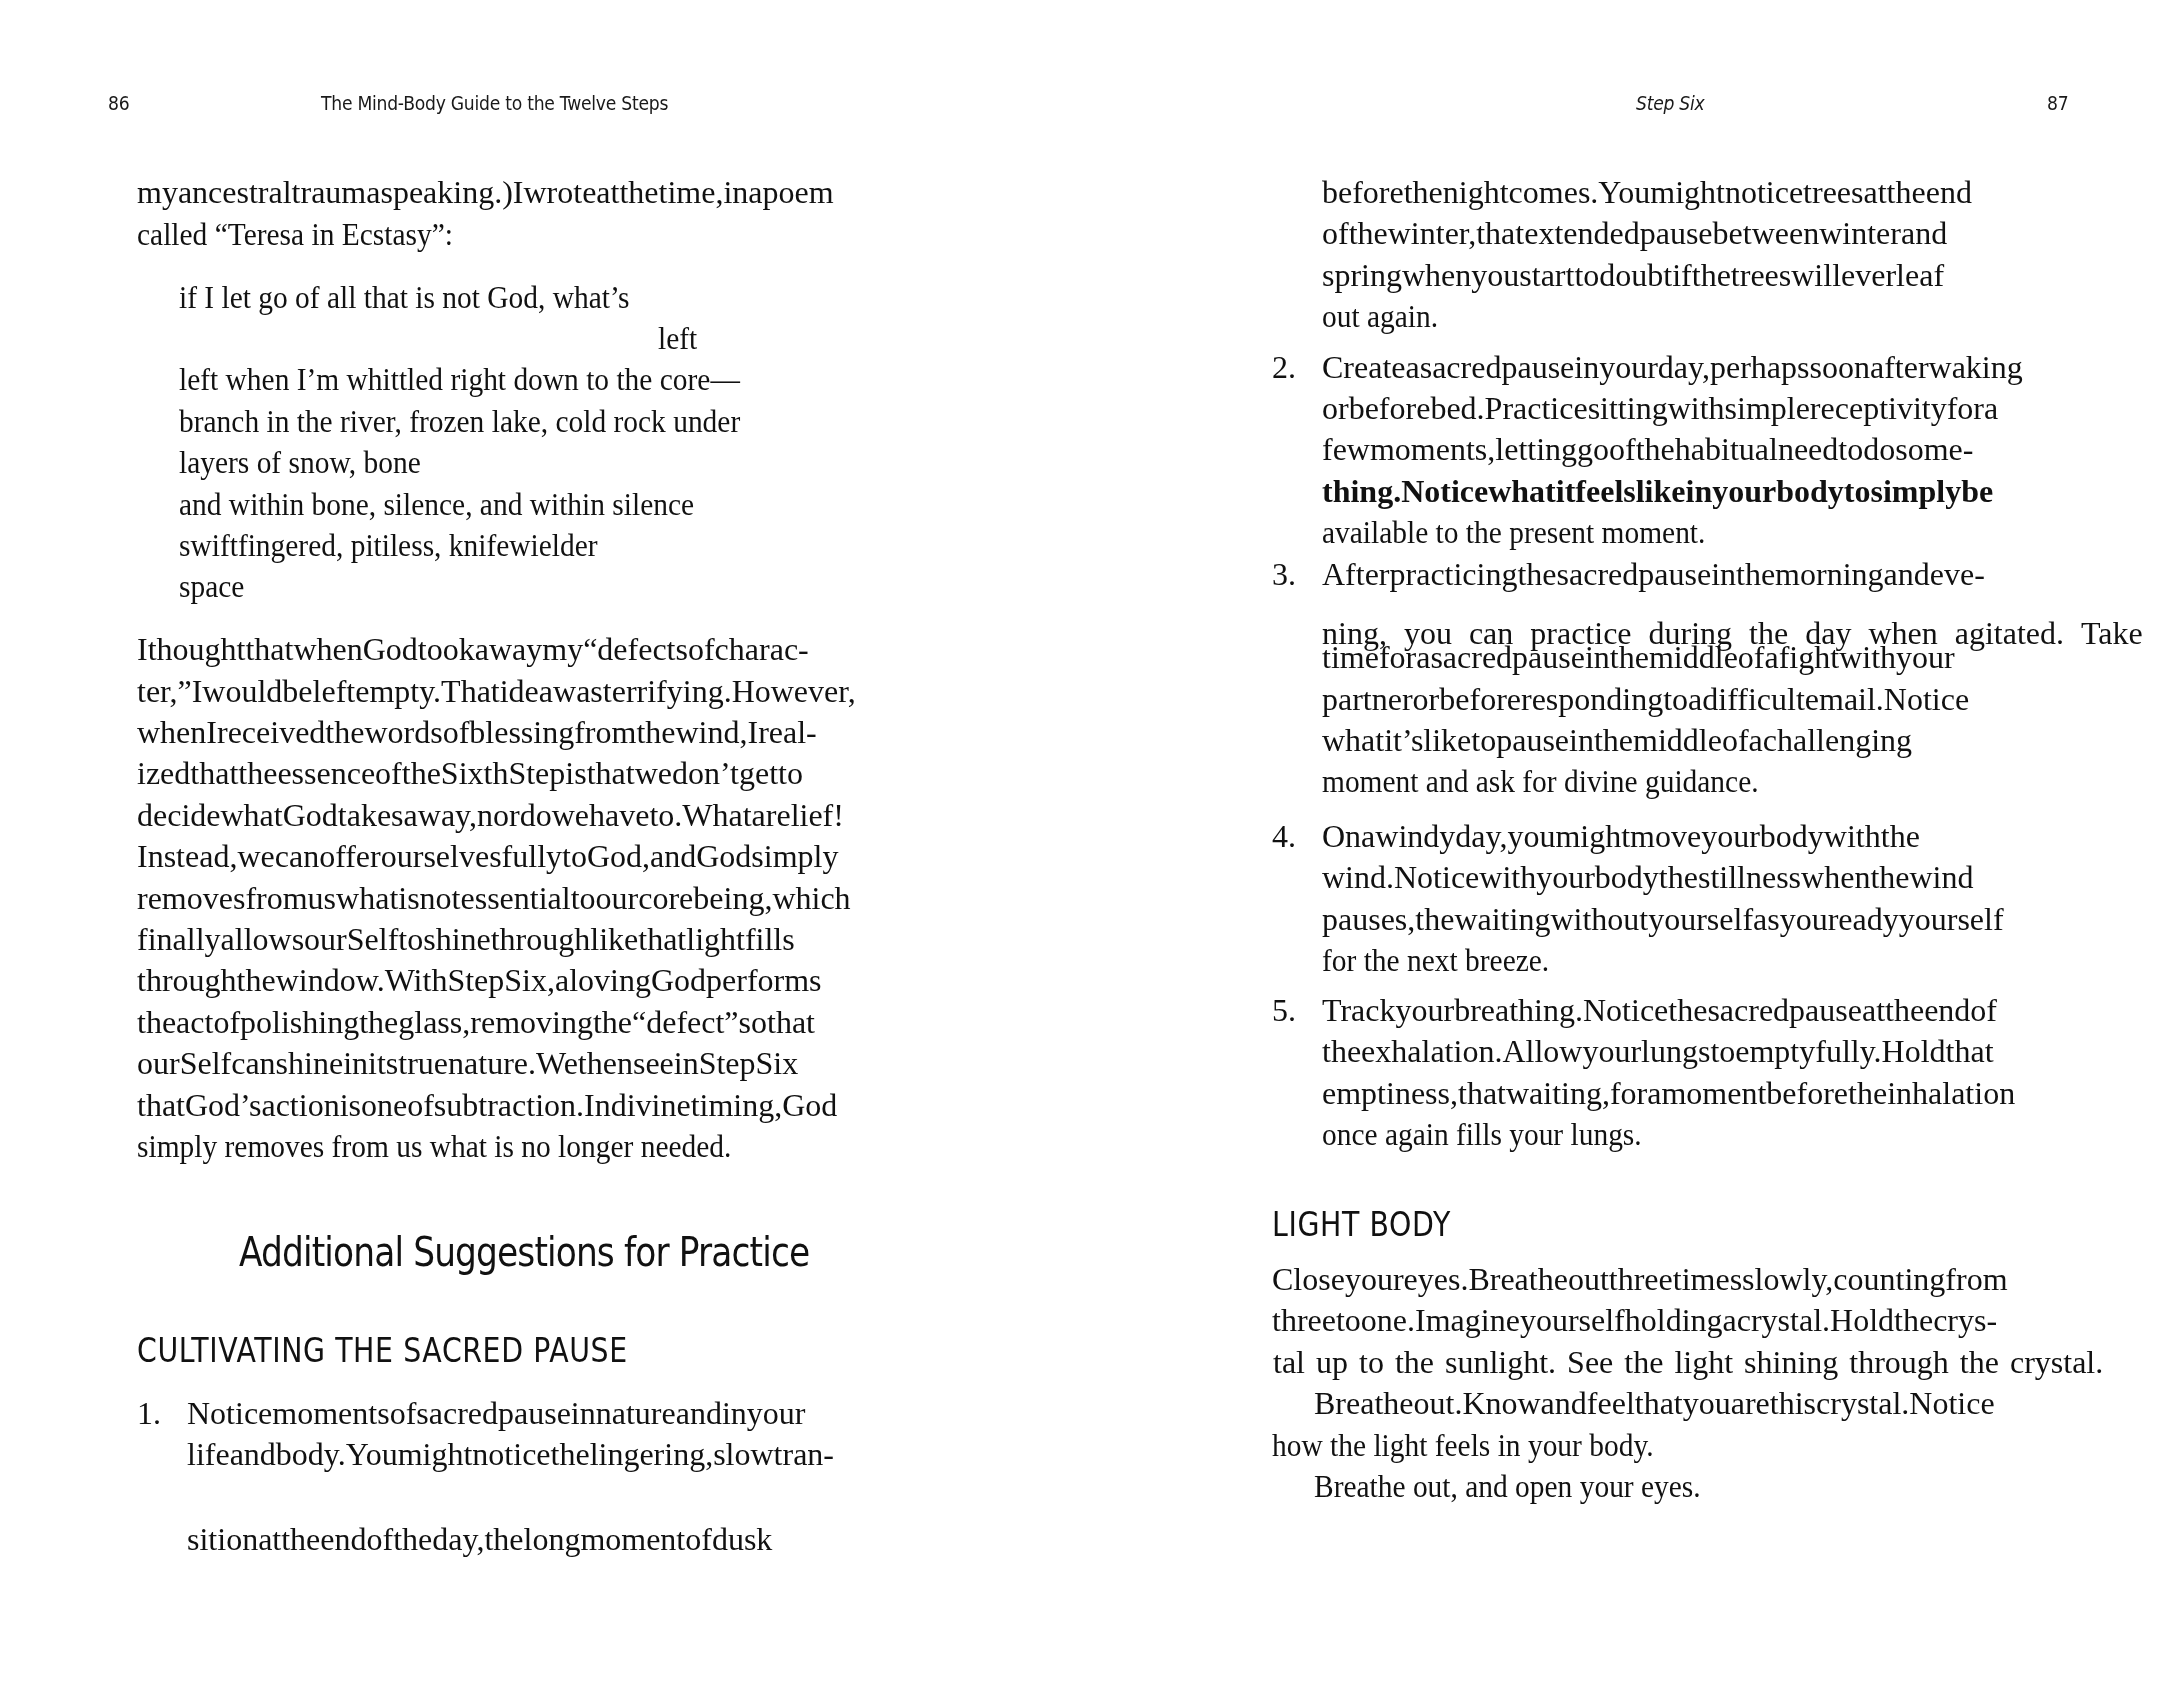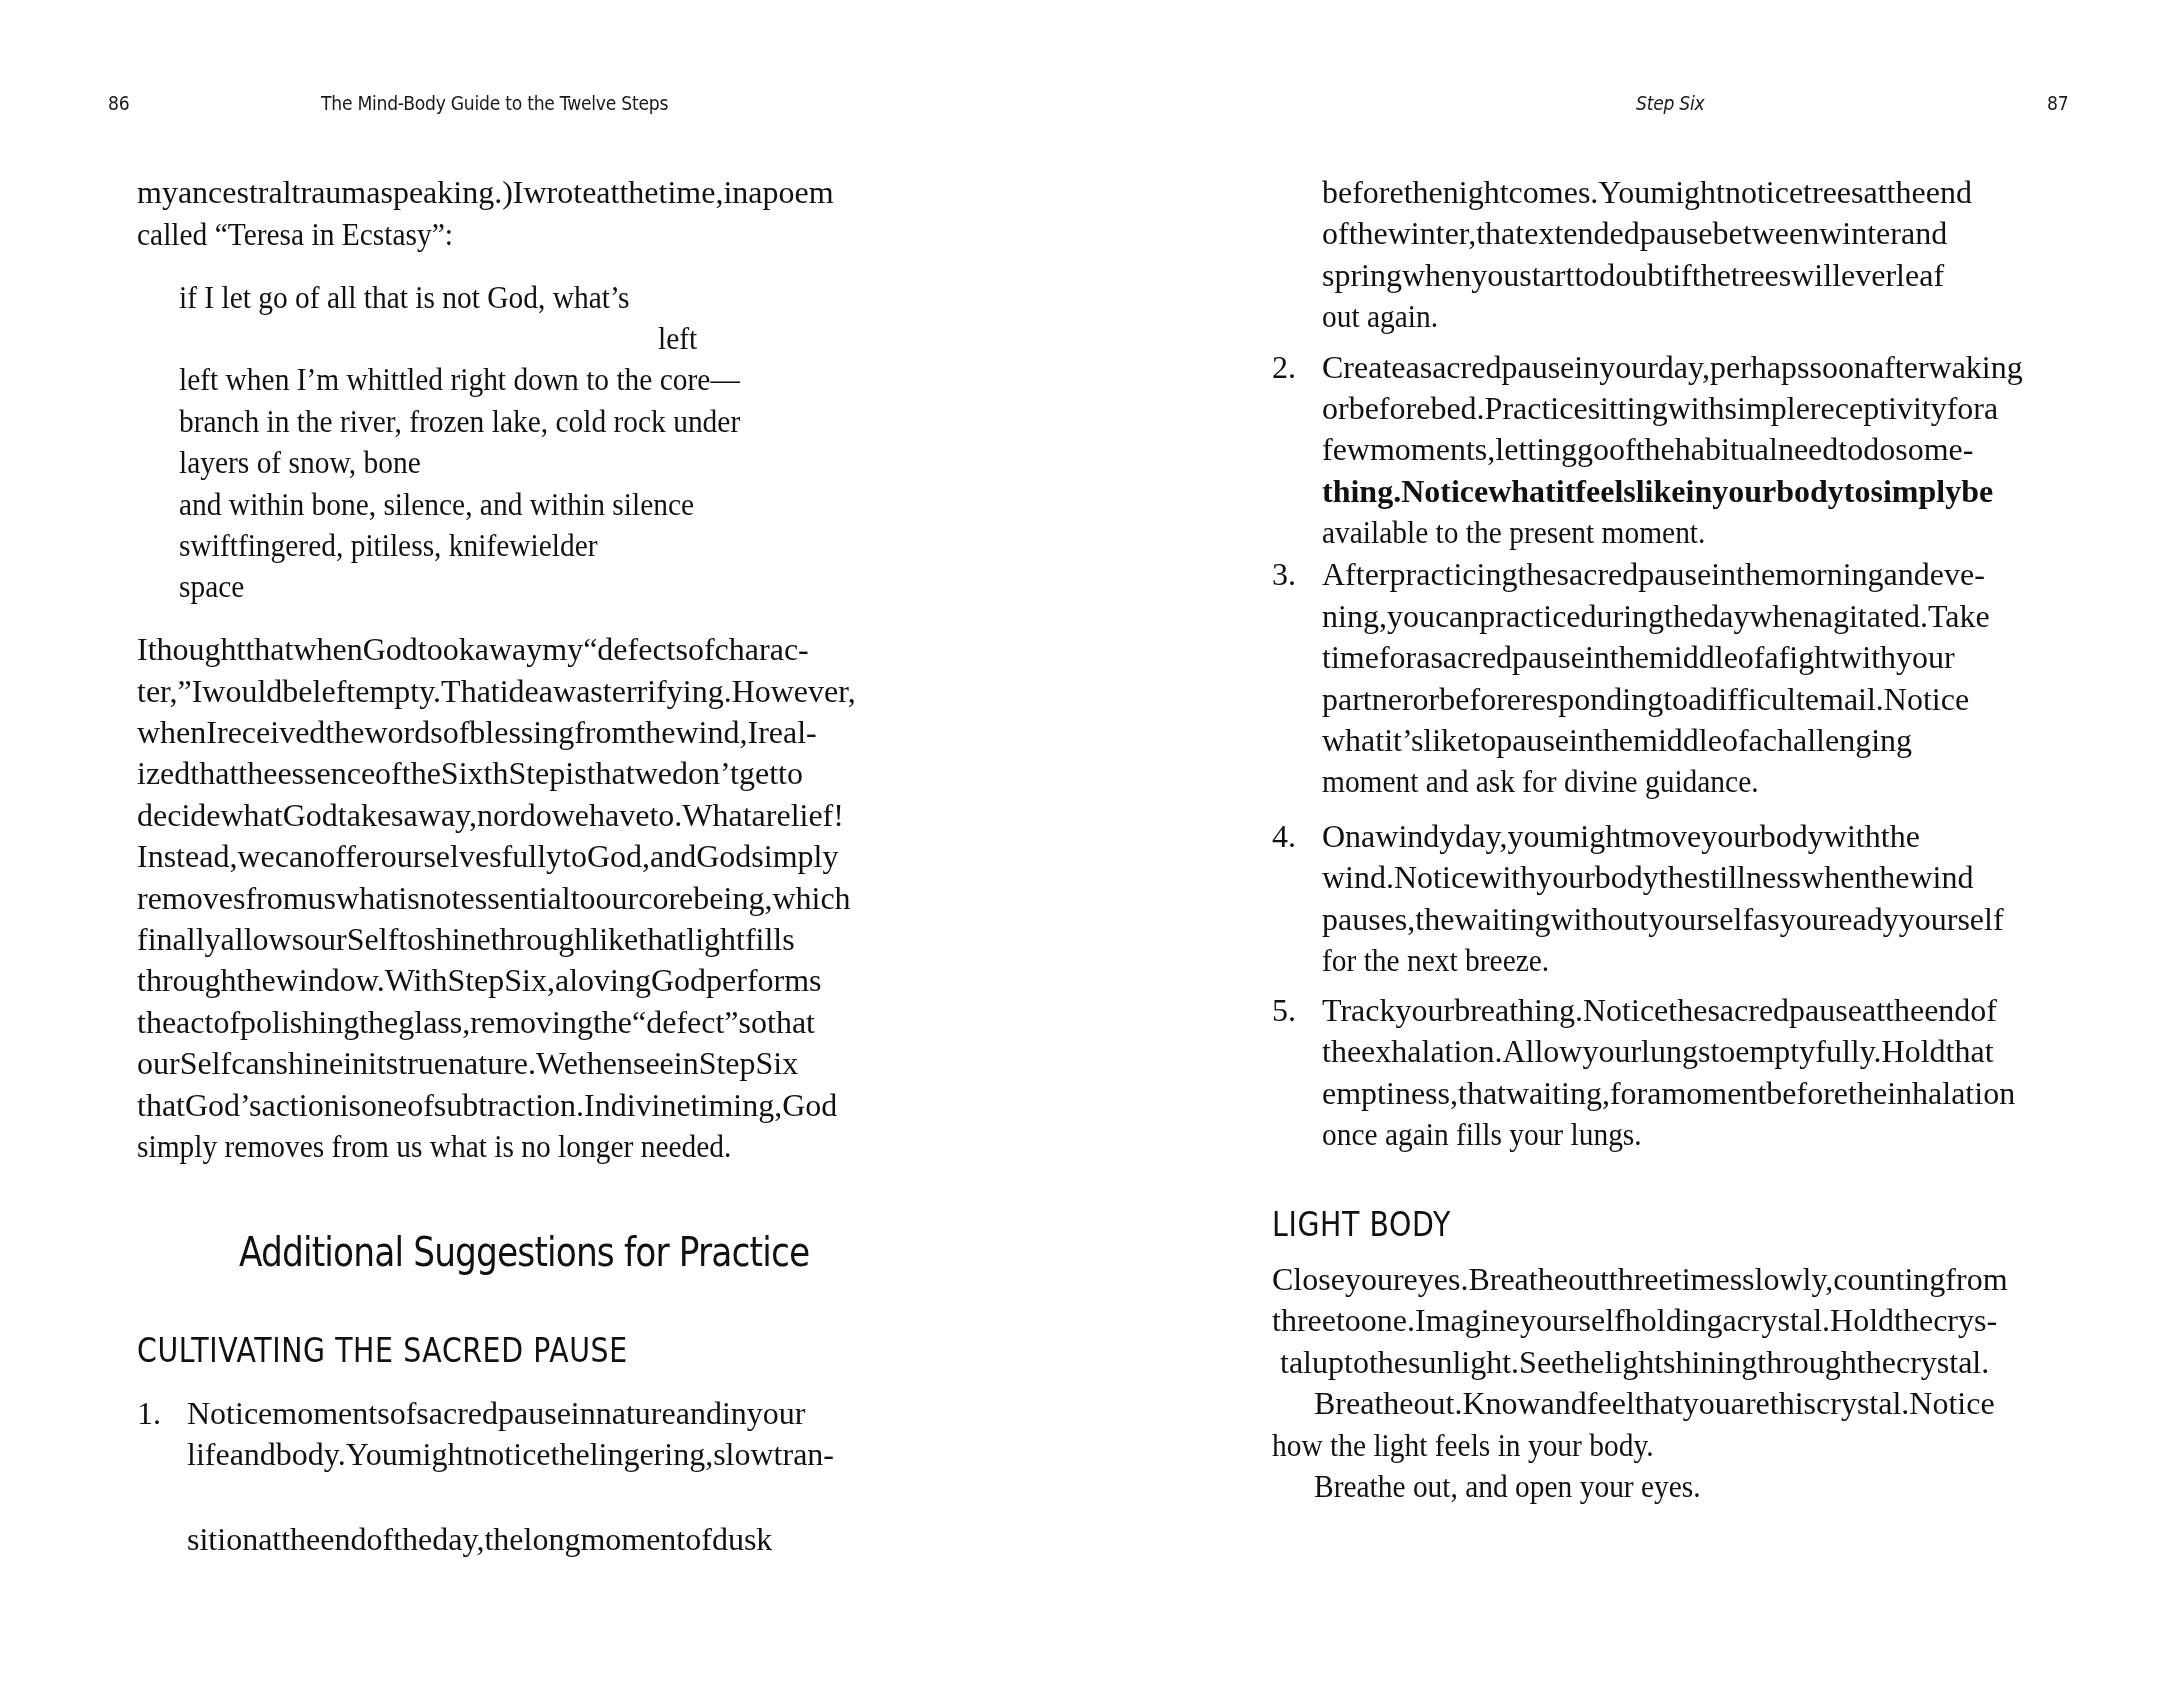--- a/index.html
+++ b/index.html
@@ -388,21 +388,21 @@
         <span class="w">practicing</span>
         <span class="w">the</span>
         <span class="w">sacred</span>
         <span class="w">pause</span>
         <span class="w">in</span>
         <span class="w">the</span>
         <span class="w">morning</span>
         <span class="w">and</span>
         <span class="w">eve-</span>
       </div>
-      <div class="line just" style="left: 230px; top: 600px; width: 725px;">
+      <div class="line just" style="left: 230px; top: 617px; width: 725px; gap: 17px;">
         <span class="w">ning,</span>
         <span class="w">you</span>
         <span class="w">can</span>
         <span class="w">practice</span>
         <span class="w">during</span>
         <span class="w">the</span>
         <span class="w">day</span>
         <span class="w">when</span>
         <span class="w">agitated.</span>
         <span class="w">Take</span>
@@ -546,21 +546,21 @@
         <span class="w">one.</span>
         <span class="w">Imagine</span>
         <span class="w">yourself</span>
         <span class="w">holding</span>
         <span class="w">a</span>
         <span class="w">crystal.</span>
         <span class="w">Hold</span>
         <span class="w">the</span>
         <span class="w">crys-</span>
       </div>
-      <div class="line just" style="left: 188px; top: 1346px; width: 775px;">
+      <div class="line just" style="left: 181px; top: 1346px; width: 775px; gap: 11px;">
         <span class="w">tal</span>
         <span class="w">up</span>
         <span class="w">to</span>
         <span class="w">the</span>
         <span class="w">sunlight.</span>
         <span class="w">See</span>
         <span class="w">the</span>
         <span class="w">light</span>
         <span class="w">shining</span>
         <span class="w">through</span>

